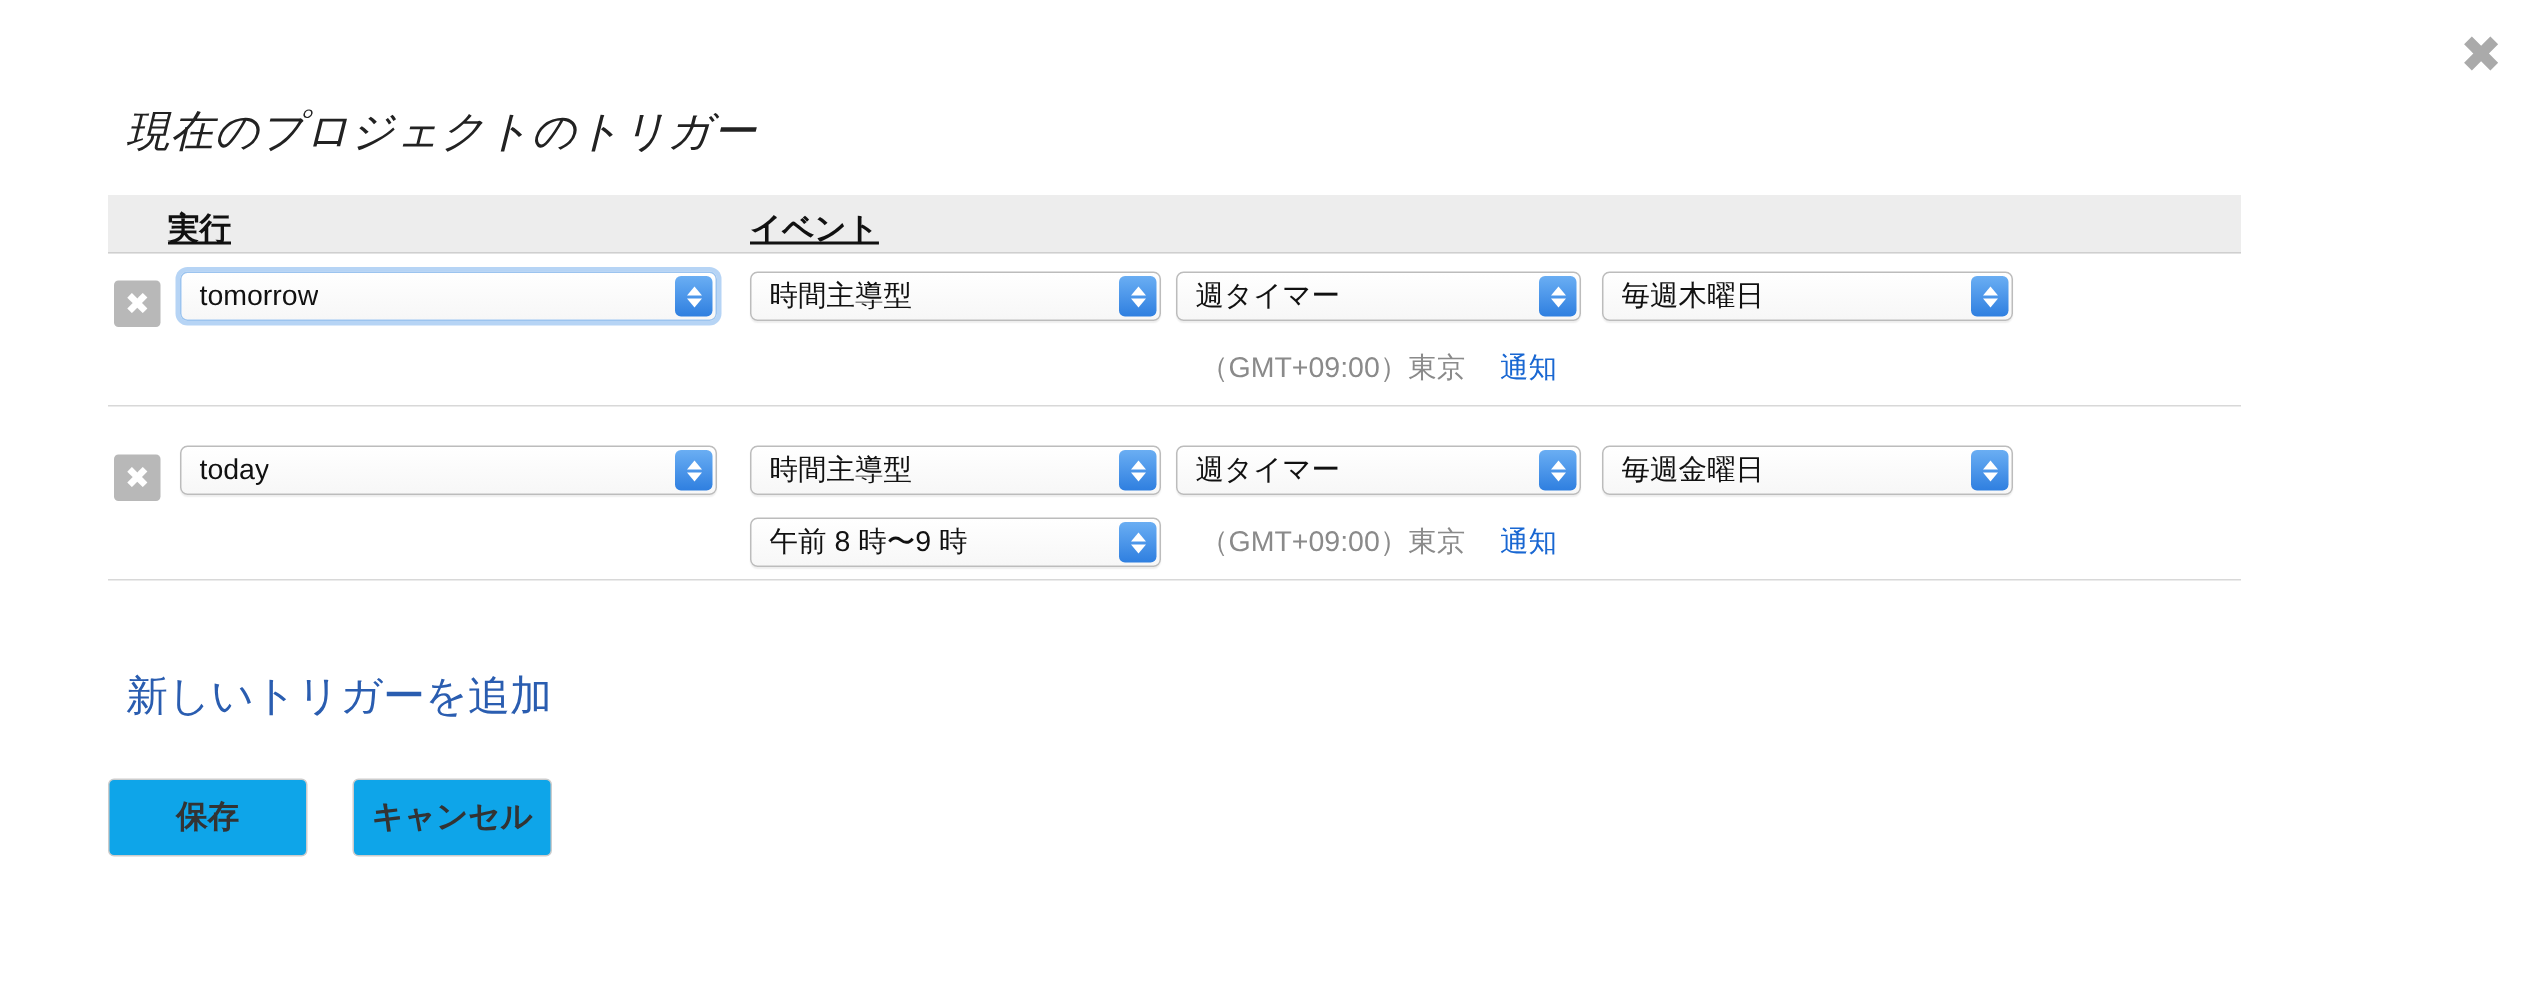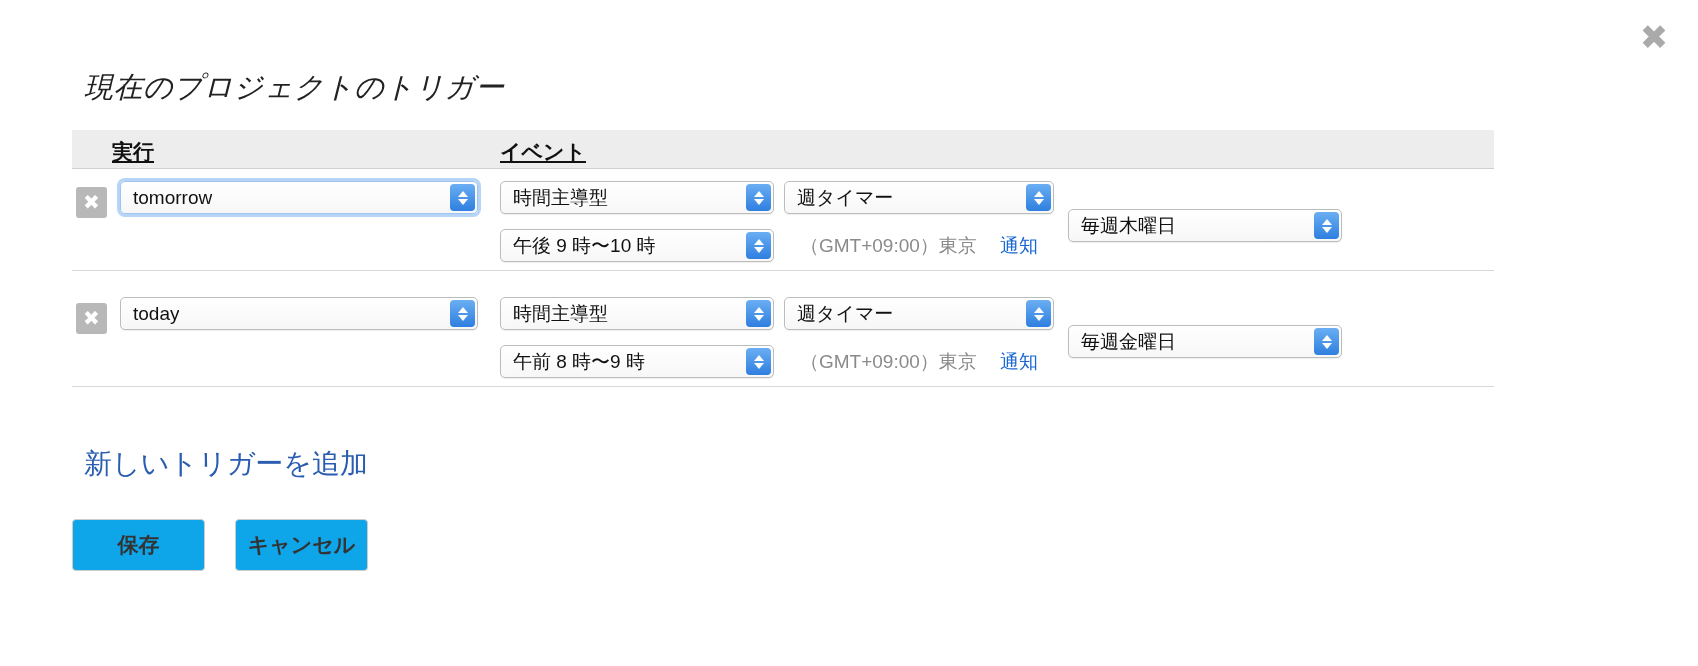--- a/index.html
+++ b/index.html
@@ -165,21 +165,21 @@
   
   .sel.focused {
     border-color: #9cc4ef;
     box-shadow: 0 0 0 3px rgba(122,177,237,0.55);
   }
 
   
   .col-func  { left: 48px;  width: 358px; padding-left: 38px; }
   .col-type  { left: 428px; width: 274px; }
   .col-timer { left: 712px; width: 270px; }
-  .col-day   { left: 996px; width: 274px; margin-top: 28px; }
+  .col-day   { left: 996px; width: 274px; }
   .col-time  { left: 428px; width: 274px; }
 
   .tz-label {
     position: absolute;
     left: 728px;
     top: 0;
     height: 33px;
     line-height: 33px;
     font-size: 19px;
     color: #8a8a8a;
@@ -274,27 +274,20 @@
       <div class="sel col-day">
         <div class="sel-text">毎週木曜日</div>
         <div class="sel-arrow">
           <span class="chev up"></span>
             <span class="chev down"></span>
         </div>
       </div>
     </div>
 
     <div class="row-line line-b">
-      <div class="sel col-time">
-        <div class="sel-text">午後 9 時〜10 時</div>
-        <div class="sel-arrow">
-          <span class="chev up"></span>
-            <span class="chev down"></span>
-        </div>
-      </div>
       <div class="tz-label">（GMT+09:00）東京</div>
       <div class="notify-link">通知</div>
     </div>
   </div>
 
   <div class="trigger-row" id="row-1">
     <div class="row-line line-a">
       <div class="delete-btn">✖</div>
 
       <div class="sel col-func">

